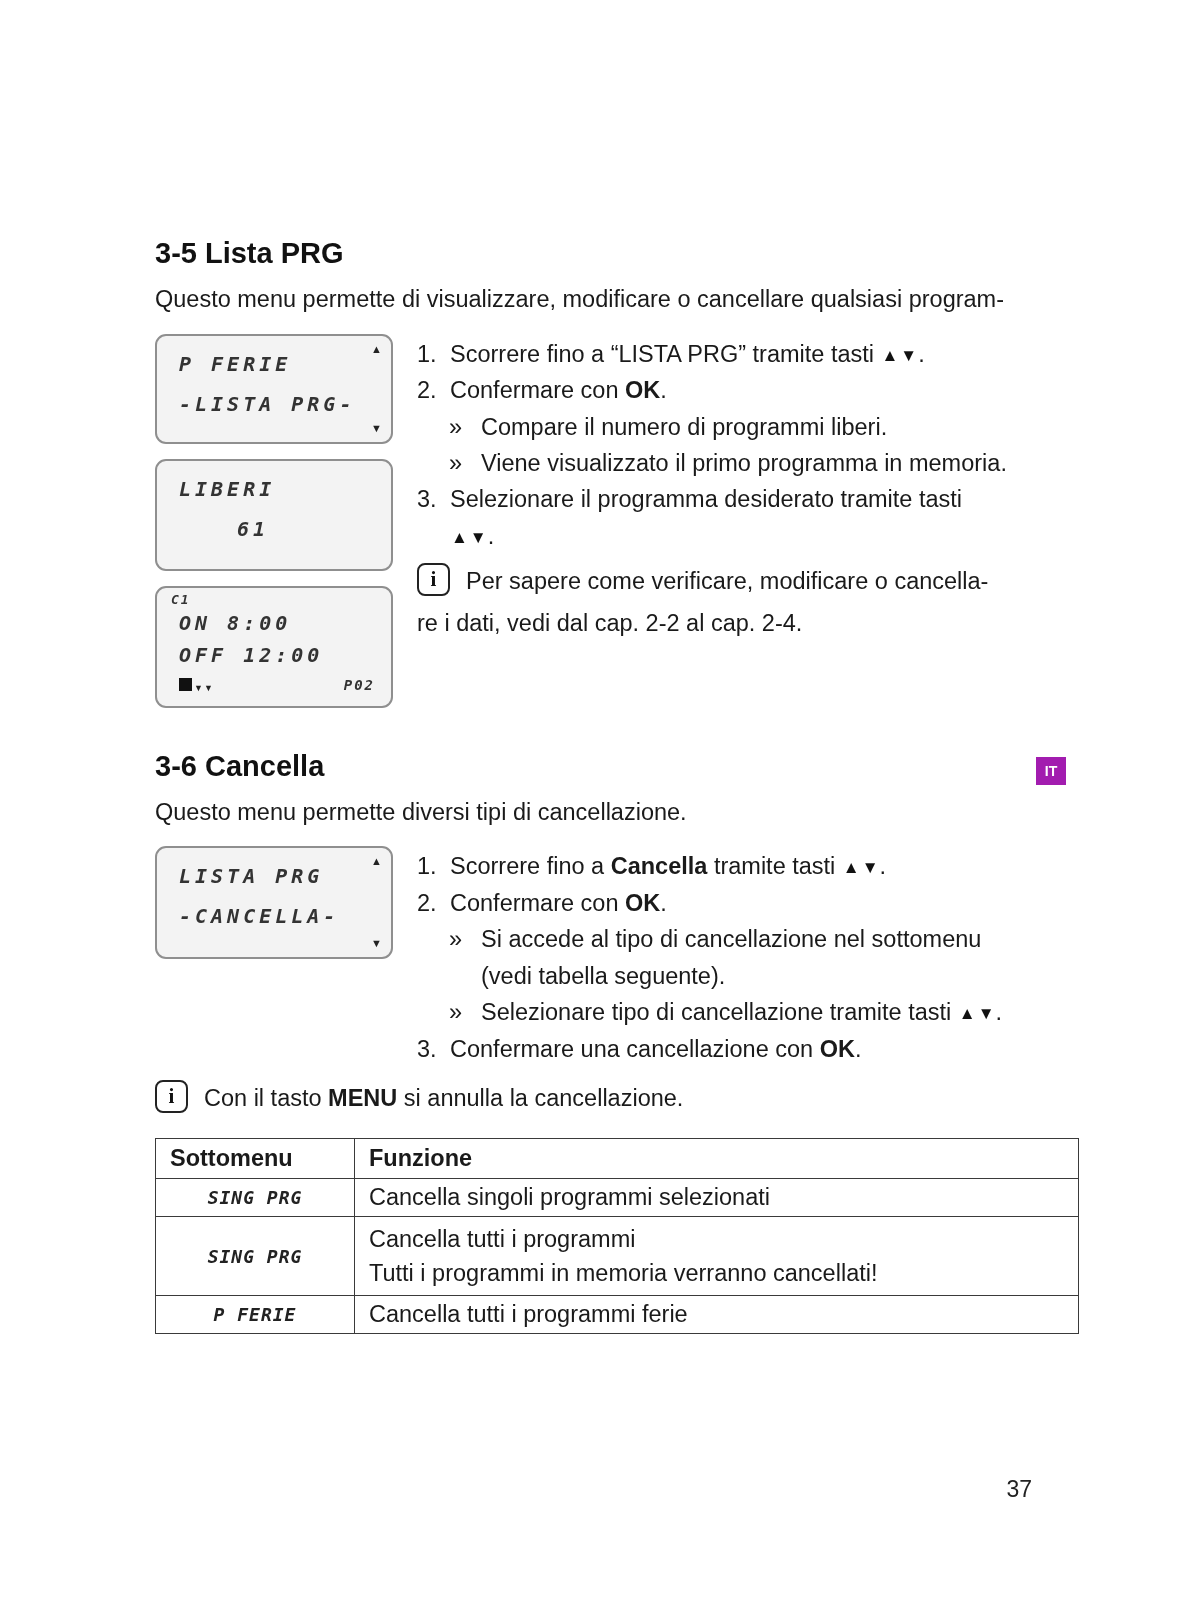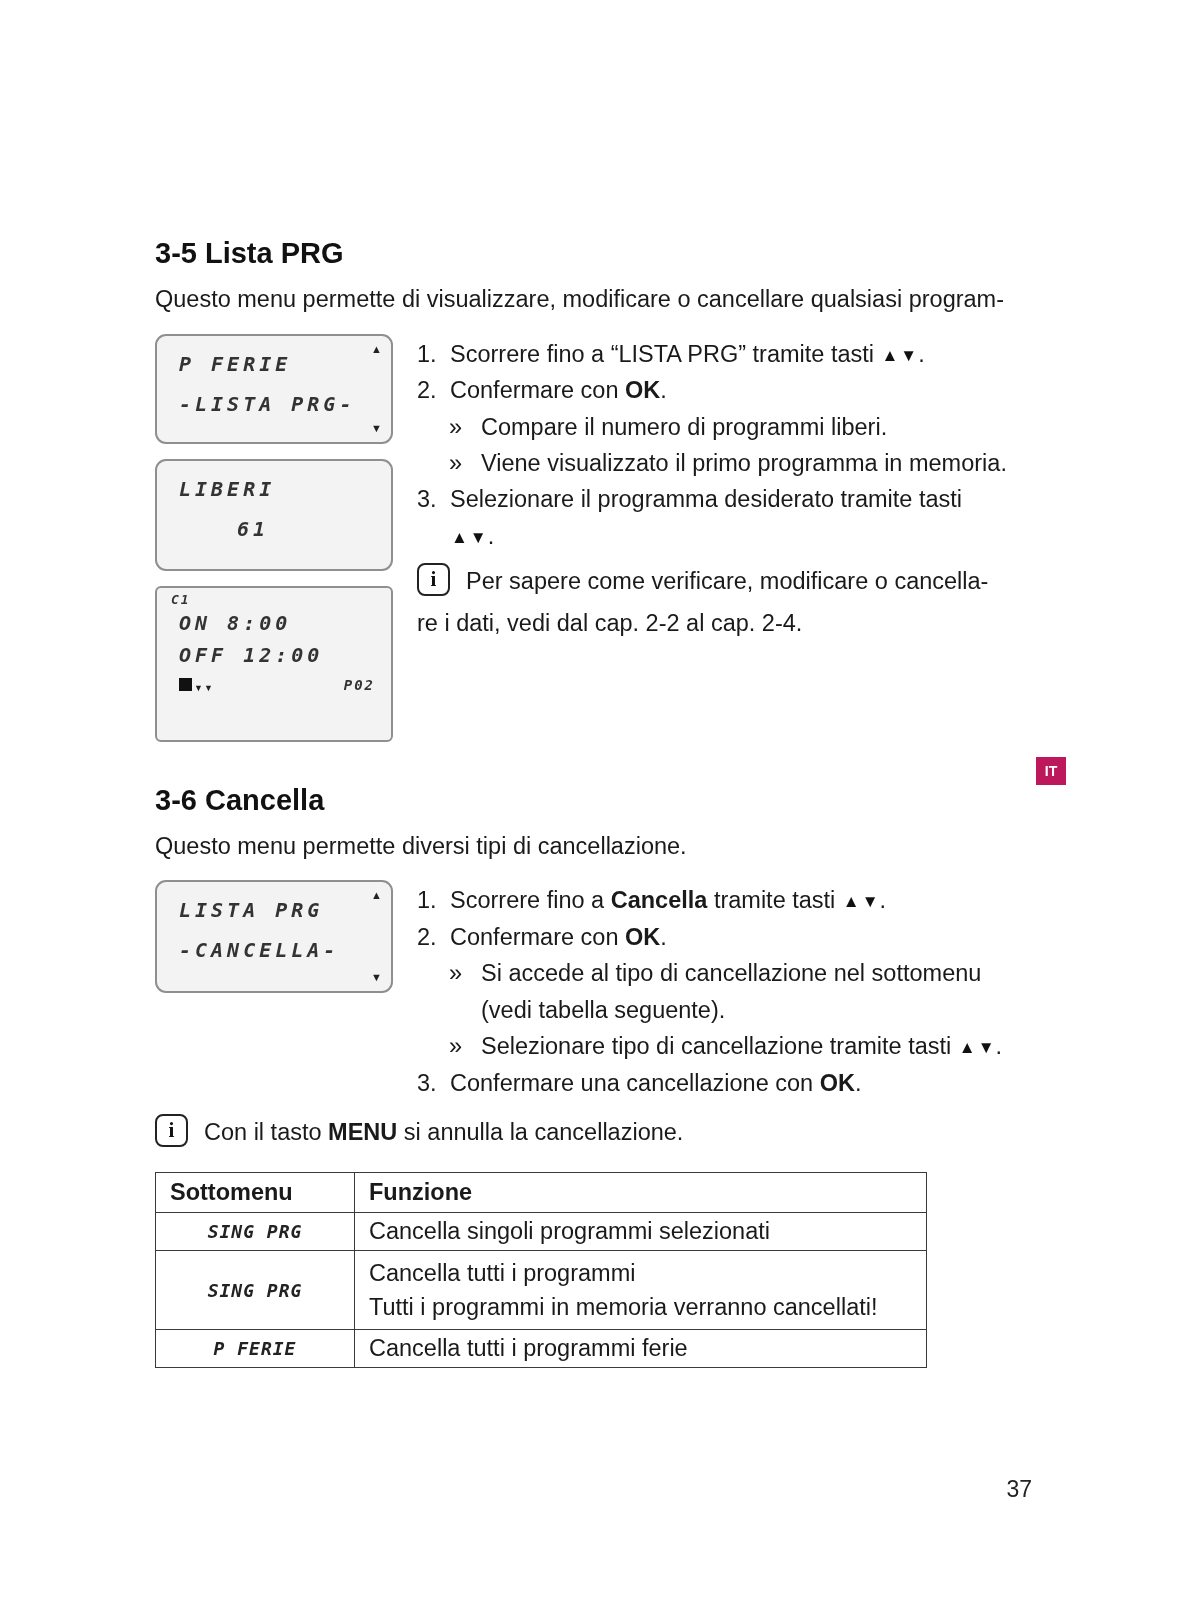--- a/index.html
+++ b/index.html
@@ -30,28 +30,28 @@
   .bullet-line{margin-left:32px;display:flex;}
   .bmark{width:32px;flex:none;}
   .arr{display:inline-block;font-size:17px;line-height:1;margin:0 1px;position:relative;top:-1px;color:#111;}
   b{font-weight:bold;}
   
   .note{display:flex;gap:16px;align-items:flex-start;margin-top:6px;}
   .info-icon{flex:none;display:inline-flex;width:29px;height:29px;border:2.5px solid #222;border-radius:8px;align-items:center;justify-content:center;font-weight:bold;font-size:21px;font-family:"Liberation Serif",serif;color:#111;margin-top:3px;}
   .note-text{font-size:23.5px;line-height:1.5;padding-top:4px;}
   .s36{margin-top:42px;}
   
-  table{border-collapse:collapse;width:772px;margin-top:22px;}
+  table{border-collapse:collapse;width:924px;margin-top:22px;}
   th,td{border:1.7px solid #3a3a3a;padding:5px 14px;text-align:left;font-size:23.5px;vertical-align:middle;}
   th{font-weight:bold;padding-top:6px;padding-bottom:6px;}
   td.sub{font-family:"DejaVu Sans Mono",monospace;font-style:italic;font-weight:600;font-size:18px;letter-spacing:1px;text-align:center;color:#222;width:170px;}
   th.c1{width:170px;}
   td .fline{display:block;line-height:1.45;}
   
-  .lang-badge{position:absolute;left:1036px;top:757px;width:30px;height:28px;background:#be185d;color:#fff;font-size:14px;font-weight:bold;display:flex;align-items:center;justify-content:center;}
+  .lang-badge{position:absolute;left:1036px;top:757px;width:30px;height:28px;background:#a21caf;color:#fff;font-size:14px;font-weight:bold;display:flex;align-items:center;justify-content:center;}
   .page-num{position:absolute;left:155px;top:1476px;width:877px;text-align:right;font-size:23px;color:#222;}
 </style>
 </head>
 <body>
 
 <div class="content">
 
   <h2>3-5 Lista PRG</h2>
   <p class="body-text" style="margin:0;">
     <span class="block">Questo menu permette di visualizzare, modificare o cancellare qualsiasi program-</span>
@@ -65,21 +65,21 @@
         <span class="lcd-arrow down">▼</span>
         <div class="lcd-line">P FERIE</div>
         <div class="lcd-line">-LISTA PRG-</div>
       </div>
 
       <div class="lcd" style="height:112px;">
         <div class="lcd-line">LIBERI</div>
         <div class="lcd-line indent61">61</div>
       </div>
 
-      <div class="lcd" style="height:156px;padding-top:10px;border-radius:6px;">
+      <div class="lcd" style="height:122px;padding-top:10px;">
         <div class="lcd-corner">C1</div>
         <div class="lcd-line" style="margin-top:0;">ON  8:00</div>
         <div class="lcd-line" style="margin-top:8px;">OFF 12:00</div>
         <div class="lcd-bottom">
           <span><span class="lcd-sq"></span><span class="lcd-tiny">▼▼</span></span>
           <span class="lcd-prg">P02</span>
         </div>
       </div>
 
     </div>

